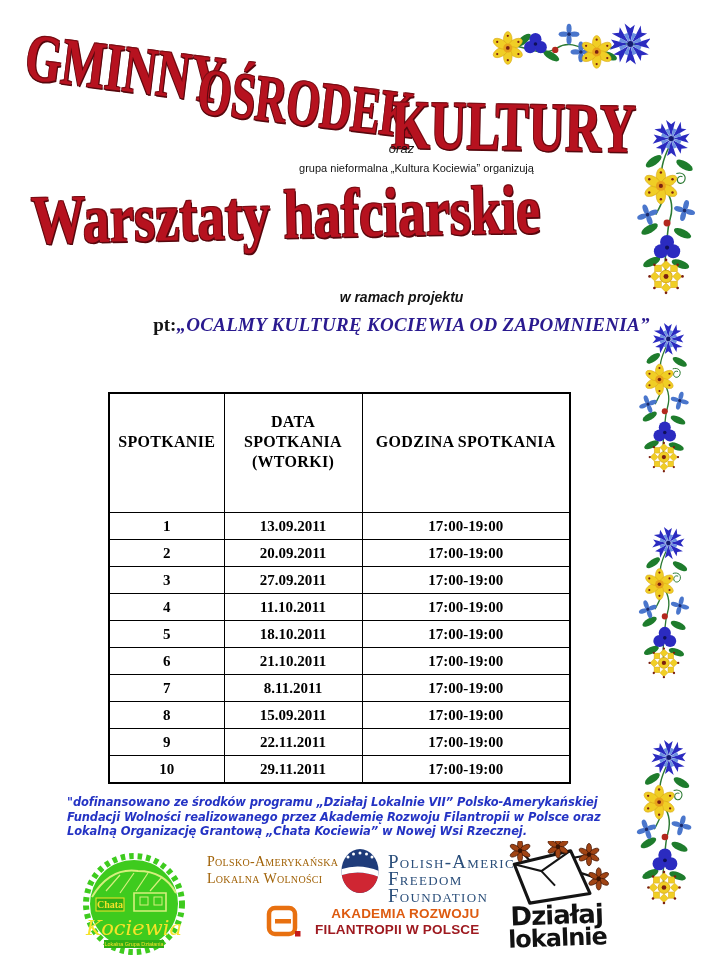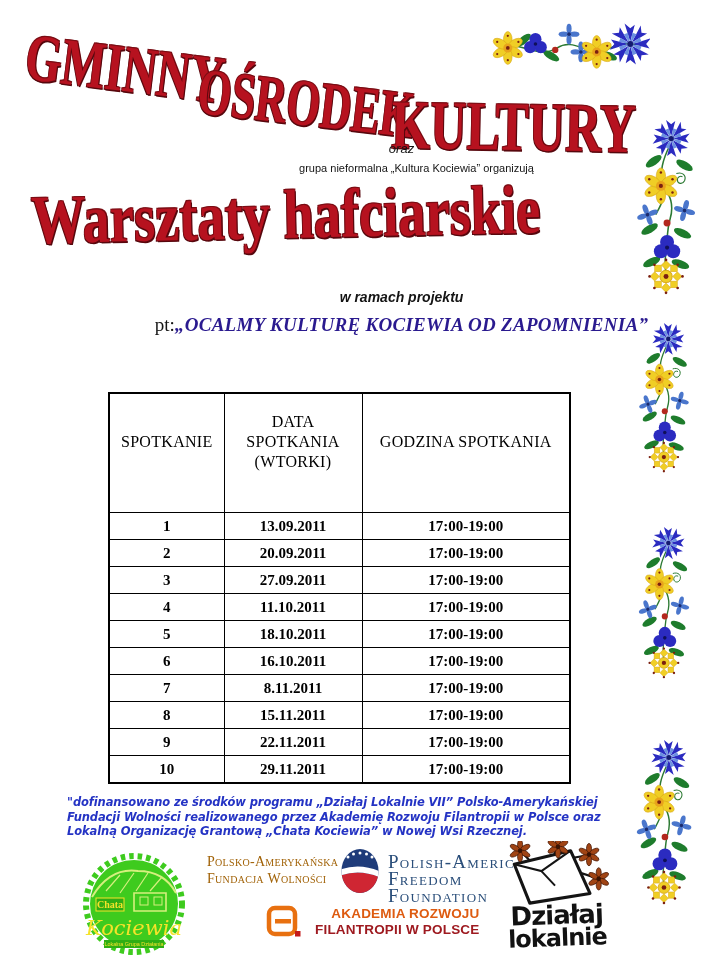--- a/index.html
+++ b/index.html
@@ -13,28 +13,28 @@
   #word-gminny{left:30px;top:24px;font-size:63px;transform:rotate(7deg) scale(0.74,1.06);}
   #word-osrodek{left:202px;top:58px;font-size:62px;transform:rotate(6.5deg) scale(0.70,1.06);}
   #word-kultury{left:392px;top:90px;font-size:66px;transform:rotate(1deg) scale(0.76,1.05);}
   #event-title{left:330px;top:186px;font-size:64px;transform:translateX(-50%) rotate(-1.2deg) scale(0.85,1.08);}
 
   .centerline{position:absolute;left:0;width:707px;text-align:center;color:#141414;padding-left:48px;}
   #oraz-line{top:141px;font-size:13px;font-style:italic;font-family:"Liberation Sans",sans-serif;}
   #organizer-line{top:162px;font-size:11px;font-family:"Liberation Sans",sans-serif;margin-left:15px;}
   #project-intro{top:289px;font-size:14px;font-style:italic;font-weight:bold;font-family:"Liberation Sans",sans-serif;}
   #project-line{top:314px;font-size:19px;font-family:"Liberation Serif",serif;}
-  #project-line .prefix{color:#141414;font-weight:normal;}
+  #project-line .prefix{color:#141414;font-weight:bold;}
   #project-line .ptitle{color:#2a1a8f;font-weight:bold;font-style:italic;letter-spacing:0.3px;}
 
   
   #schedule{position:absolute;left:108px;top:392px;width:463px;border-collapse:collapse;}
   #schedule th,#schedule td{border:1px solid #000;text-align:center;font-family:"Liberation Serif",serif;color:#000;}
   #schedule{border:2px solid #000;}
-  #schedule th{height:88px;font-size:16px;font-weight:normal;white-space:pre-line;vertical-align:middle;
+  #schedule th{height:88px;font-size:16px;font-weight:bold;white-space:pre-line;vertical-align:middle;
                padding:4px 4px 26px;letter-spacing:0.3px;line-height:1.25;}
   #schedule td{height:26px;font-size:15px;font-weight:bold;padding:0 4px;}
   #schedule col.c1{width:115px;} #schedule col.c2{width:138px;}
 
   
   #funding-note{position:absolute;left:67px;top:795px;width:582px;color:#2433c4;
                 font-family:"DejaVu Sans",sans-serif;font-weight:bold;font-style:italic;
                 font-size:11.5px;line-height:14.6px;letter-spacing:-0.1px;}
 
   
@@ -249,33 +249,33 @@
     </tr>
 
     <tr>
       <td>5</td>
       <td>18.10.2011</td>
       <td>17:00-19:00</td>
     </tr>
 
     <tr>
       <td>6</td>
-      <td>16.10.2011</td>
+      <td>21.10.2011</td>
       <td>17:00-19:00</td>
     </tr>
 
     <tr>
       <td>7</td>
       <td>8.11.2011</td>
       <td>17:00-19:00</td>
     </tr>
 
     <tr>
       <td>8</td>
-      <td>15.11.2011</td>
+      <td>15.09.2011</td>
       <td>17:00-19:00</td>
     </tr>
 
     <tr>
       <td>9</td>
       <td>22.11.2011</td>
       <td>17:00-19:00</td>
     </tr>
 
     <tr>
@@ -311,21 +311,21 @@
     <rect x="78" y="46" width="8" height="8" fill="none" stroke="#d6ef7e" stroke-width="1"></rect>
     <rect x="20" y="47" width="28" height="13" fill="#2fae14" stroke="#f5e32a" stroke-width="1"></rect>
     <text x="34" y="57" font-size="10" font-weight="bold" text-anchor="middle" fill="#f5e32a" font-family="Liberation Serif, serif">Chata</text>
     <text x="58" y="84" font-size="21" font-style="italic" text-anchor="middle" fill="#f5e32a" font-family="DejaVu Serif, serif">Kociewia</text>
     <rect x="28" y="89" width="60" height="8" fill="#2fae14"></rect>
     <text x="58" y="95" font-size="5.4" text-anchor="middle" fill="#f5e32a" font-family="Liberation Sans, sans-serif">Lokalna Grupa Działania</text>
   </svg>
 
   <div id="pafw-left" class="abs">
     <div>Polsko-Amerykańska</div>
-    <div>Fundacja Wolności</div>
+    <div>Lokalna Wolności</div>
   </div>
   <svg class="abs" style="left:339px;top:848px" width="42" height="46" viewBox="0 0 42 46">
     <clipPath id="pafwc">
         <ellipse cx="21" cy="23" rx="18.5" ry="22"></ellipse>
       </clipPath>
     <g clip-path="url(#pafwc)">
       <rect width="42" height="46" fill="#1f3c7a"></rect>
       <path d="M0,46 L0,28 Q21,20 42,30 L42,46 Z" fill="#cf2633"></path>
       <path d="M0,28 Q21,20 42,30 L42,24 Q21,14 0,22 Z" fill="#ffffff"></path>
     </g>

